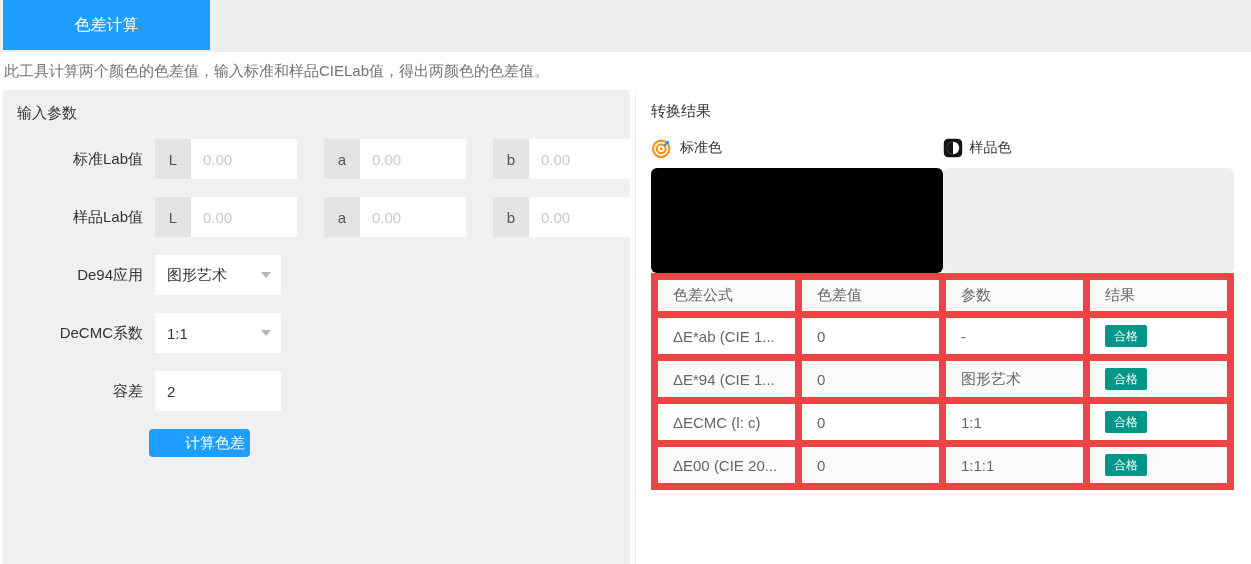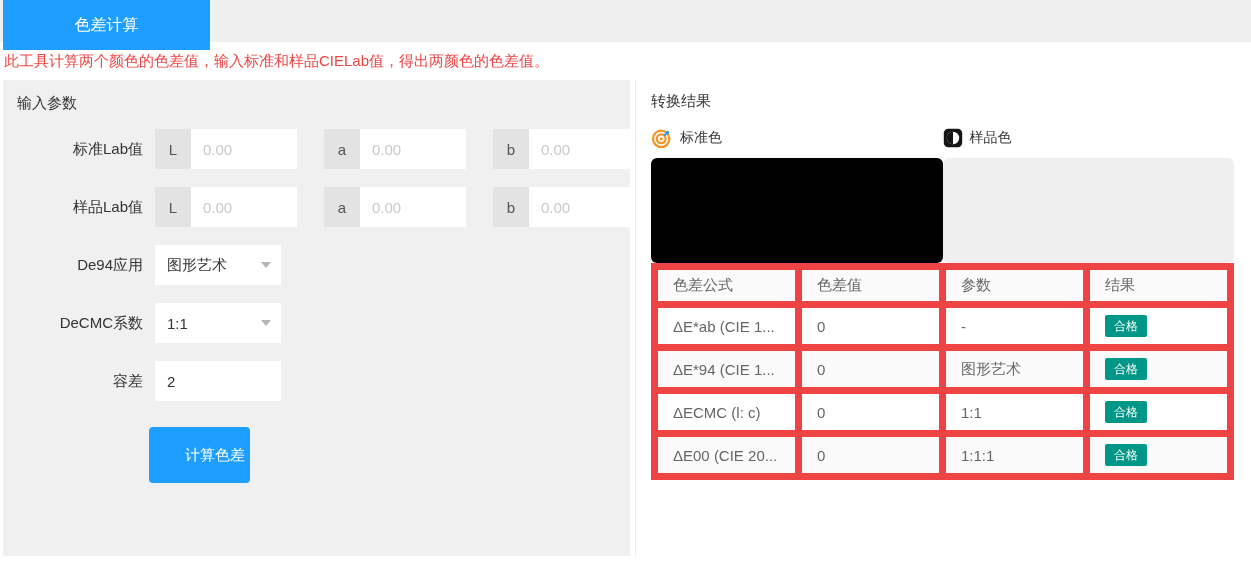--- a/index.html
+++ b/index.html
@@ -1,28 +1,28 @@
 <!DOCTYPE html>
 <html><head>
 <meta charset="utf-8">
 <style>
   * { box-sizing: border-box; margin: 0; padding: 0; }
   html,body { width: 1251px; height: 564px; overflow: hidden; }
   body { font-family: "Liberation Sans", "DejaVu Sans", sans-serif; background: #fff; color: #333; }
 
   
-  .tabbar { height: 42px; background: #efefef; display: flex; }
+  .tabbar { height: 52px; background: #efefef; display: flex; }
   .tab-active {
     margin-left: 3px; width: 207px; height: 50px; background: #1E9FFF;
     color: #fff; font-size: 16px; display: flex; align-items: center; justify-content: center;
     cursor: pointer;
   }
 
   
-  .description { padding: 10px 0 0 4px; font-size: 15px; color: #ef4444; height: 38px; }
+  .description { padding: 10px 0 0 4px; font-size: 15px; color: #737373; height: 38px; }
 
   
   .main { display: flex; height: 476px; padding-left: 3px; }
   .input-panel { width: 627px; background: #f0f0f0; padding: 14px; flex-shrink: 0; }
   .result-panel { flex: 1; background: #fff; border-left: 1px solid #ededed; margin-left: 5px; padding: 12px 17px 0 15px; }
 
   
   .panel-title { font-size: 15px; color: #333; margin-bottom: 16px; }
   .form-row { display: flex; align-items: center; margin-bottom: 18px; }
   .form-label { width: 138px; text-align: right; padding-right: 12px; font-size: 15px; color: #333; flex-shrink: 0; }
@@ -40,21 +40,21 @@
     width: 126px; height: 40px; background: #fff; display: flex; align-items: center;
     padding: 0 10px 0 12px; font-size: 15px; color: #333; cursor: pointer;
   }
   .select-value { flex: 1; }
   .caret { width: 0; height: 0; border-left: 5px solid transparent; border-right: 5px solid transparent; border-top: 6px solid #b5b5b5; }
   .plain-input {
     width: 126px; height: 40px; border: none; outline: none; background: #fff;
     padding: 0 12px; font-size: 15px; color: #333; font-family: inherit;
   }
   .calc-button {
-    margin-left: 132px; margin-top: 8px; width: 101px; height: 56px;
+    margin-left: 132px; width: 101px; height: 28px;
     background: #1E9FFF; color: #fff; border: none; border-radius: 4px;
     font-size: 15px; cursor: pointer; font-family: inherit; padding-left: 31px;
   }
 
   
   .result-title { font-size: 15px; color: #333; margin-bottom: 16px; }
   .swatch-labels { display: flex; margin-bottom: 9px; }
   .swatch-label { flex: 1; display: flex; align-items: center; gap: 7px; font-size: 14px; color: #333; }
   .swatches { display: flex; height: 105px; }
   .swatch { flex: 1; border-radius: 6px; }

